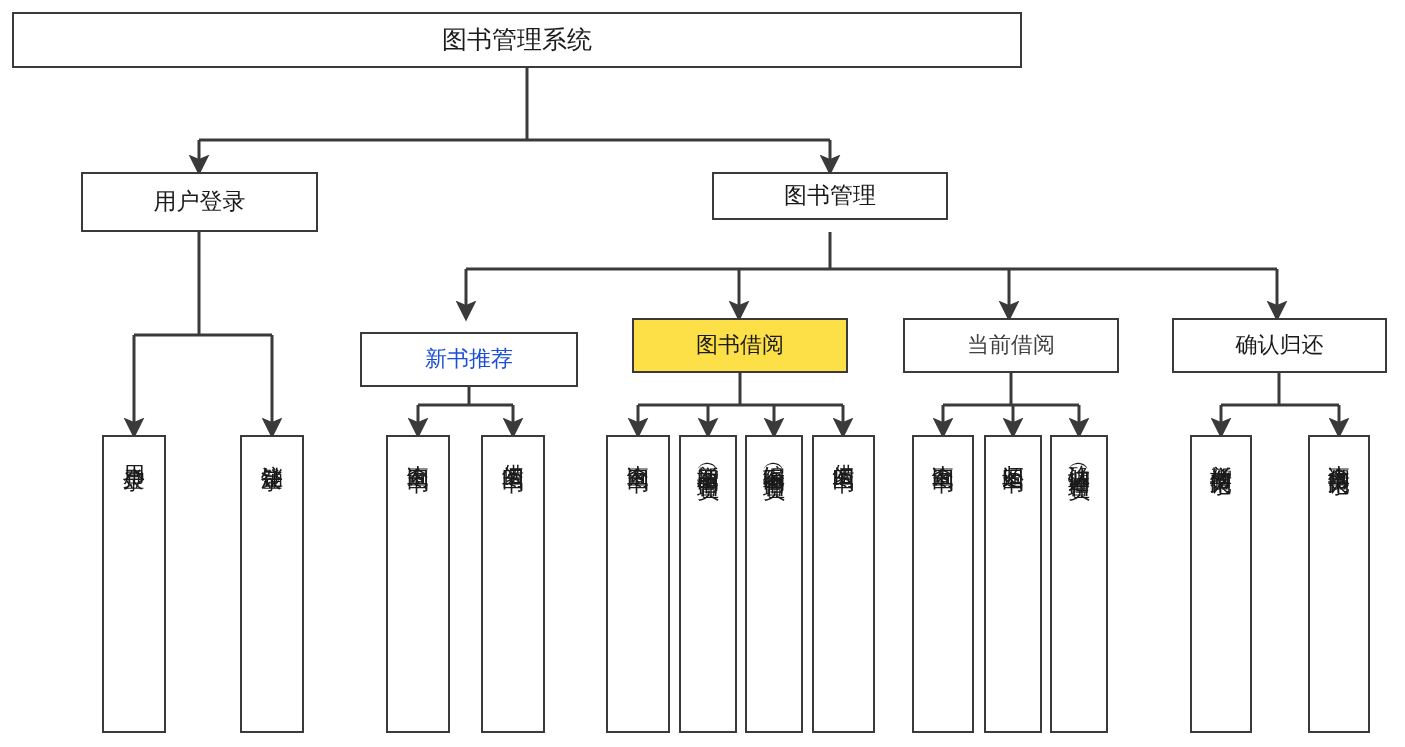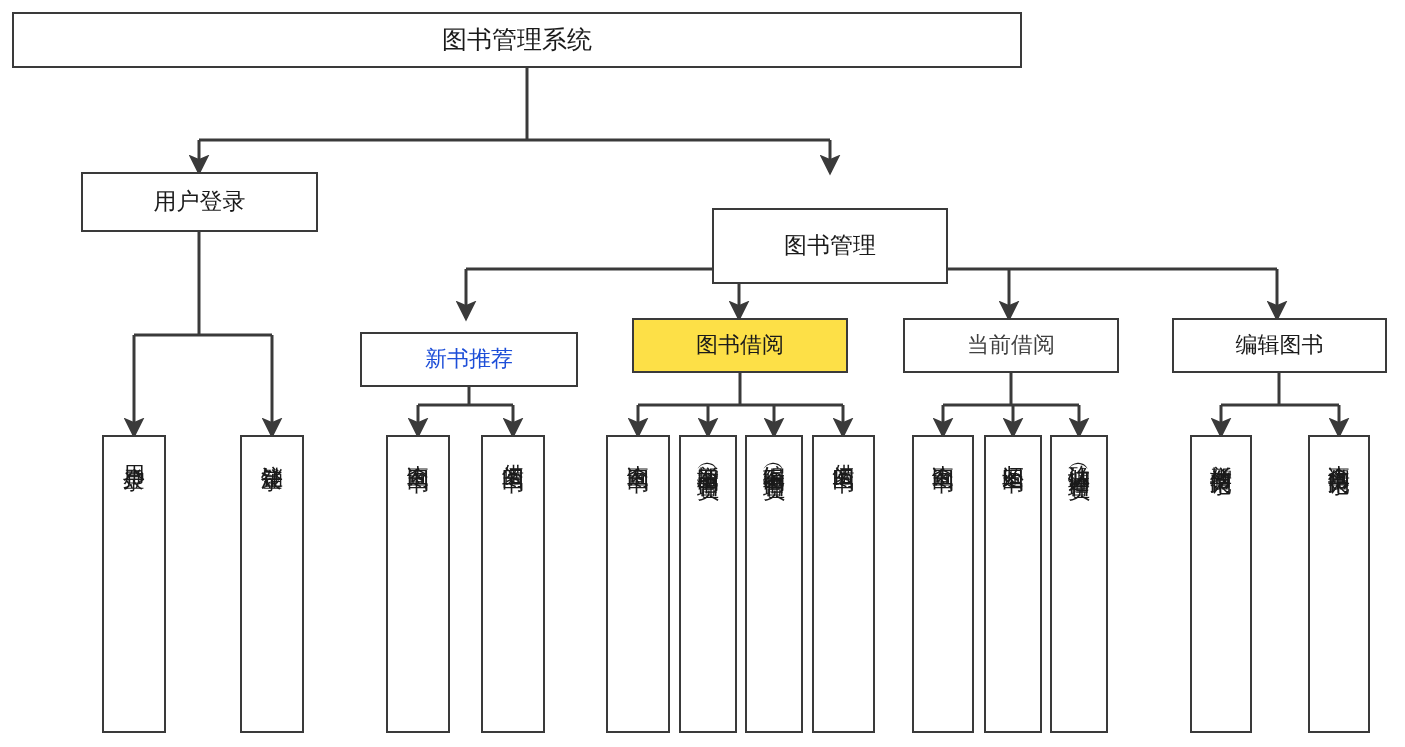--- a/index.html
+++ b/index.html
@@ -113,34 +113,34 @@
       </g>
   </svg>
 
   <div id="nodes-layer">
       <div class="node-box level-0 horizontal" style="left: 12px; top: 12px; width: 1010px; height: 56px; border-color: rgb(58, 58, 58); background: rgb(255, 255, 255); color: rgb(26, 26, 26);">
         <span class="node-label">图书管理系统</span>
       </div>
       <div class="node-box level-1 horizontal" style="left: 81px; top: 172px; width: 237px; height: 60px; border-color: rgb(58, 58, 58); background: rgb(255, 255, 255); color: rgb(26, 26, 26);">
         <span class="node-label">用户登录</span>
       </div>
-      <div class="node-box level-1 horizontal" style="left: 712px; top: 172px; width: 236px; height: 76px; border-color: rgb(58, 58, 58); background: rgb(255, 255, 255); color: rgb(26, 26, 26); margin-top: 36px;">
+      <div class="node-box level-1 horizontal" style="left: 712px; top: 172px; width: 236px; height: 48px; border-color: rgb(58, 58, 58); background: rgb(255, 255, 255); color: rgb(26, 26, 26);">
         <span class="node-label">图书管理</span>
       </div>
       <div class="node-box level-2 horizontal" style="left: 360px; top: 332px; width: 218px; height: 55px; border-color: rgb(58, 58, 58); background: rgb(255, 255, 255); color: #1d4ed8;">
         <span class="node-label">新书推荐</span>
       </div>
       <div class="node-box level-2 horizontal" style="left: 632px; top: 318px; width: 216px; height: 55px; border-color: rgb(58, 58, 58); background: #fde047; color: rgb(26, 26, 26);">
         <span class="node-label">图书借阅</span>
       </div>
       <div class="node-box level-2 horizontal" style="left: 903px; top: 318px; width: 216px; height: 55px; border-color: rgb(58, 58, 58); background: rgb(255, 255, 255); color: #404040;">
         <span class="node-label">当前借阅</span>
       </div>
       <div class="node-box level-2 horizontal" style="left: 1172px; top: 318px; width: 215px; height: 55px; border-color: rgb(58, 58, 58); background: rgb(255, 255, 255); color: rgb(26, 26, 26);">
-        <span class="node-label">编辑图书</span>
+        <span class="node-label">确认归还</span>
       </div>
       <div class="node-box level-3 vertical" style="left: 102px; top: 435px; width: 64px; height: 298px; border-color: rgb(58, 58, 58); background: rgb(255, 255, 255); color: rgb(26, 26, 26);">
         <span class="node-label">用户登录</span>
       </div>
       <div class="node-box level-3 vertical" style="left: 240px; top: 435px; width: 64px; height: 298px; border-color: rgb(58, 58, 58); background: rgb(255, 255, 255); color: rgb(26, 26, 26);">
         <span class="node-label">注销登录</span>
       </div>
       <div class="node-box level-3 vertical" style="left: 386px; top: 435px; width: 64px; height: 298px; border-color: rgb(58, 58, 58); background: rgb(255, 255, 255); color: rgb(26, 26, 26);">
         <span class="node-label">查询图书</span>
       </div>

